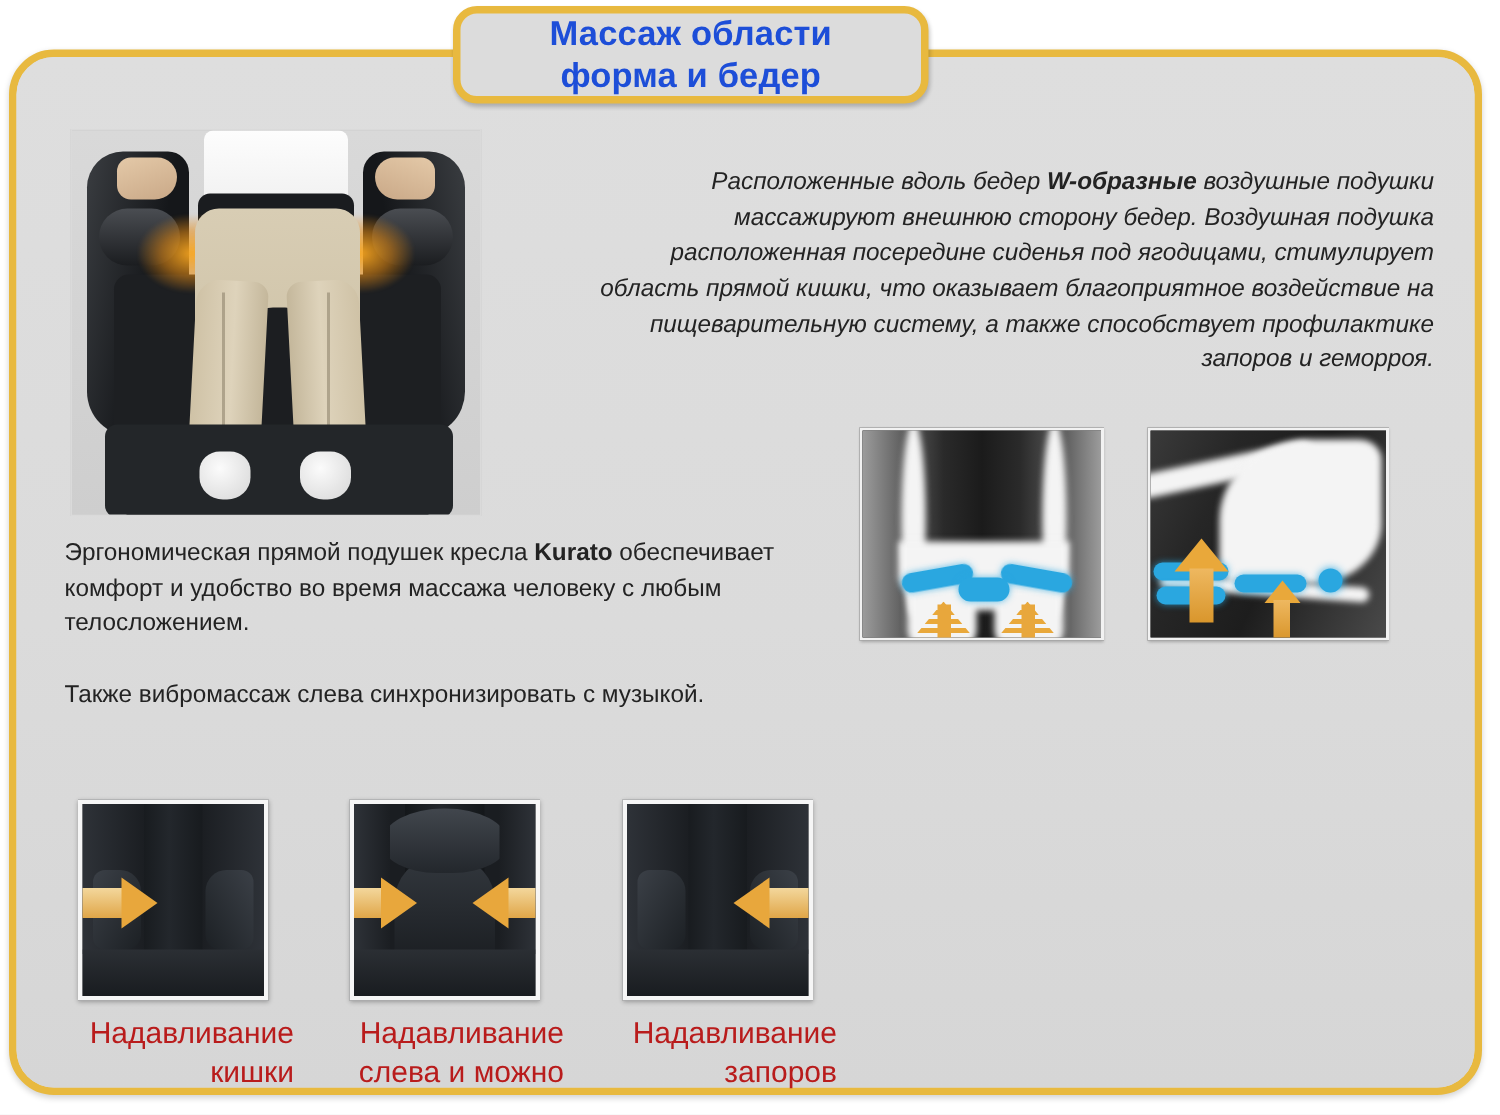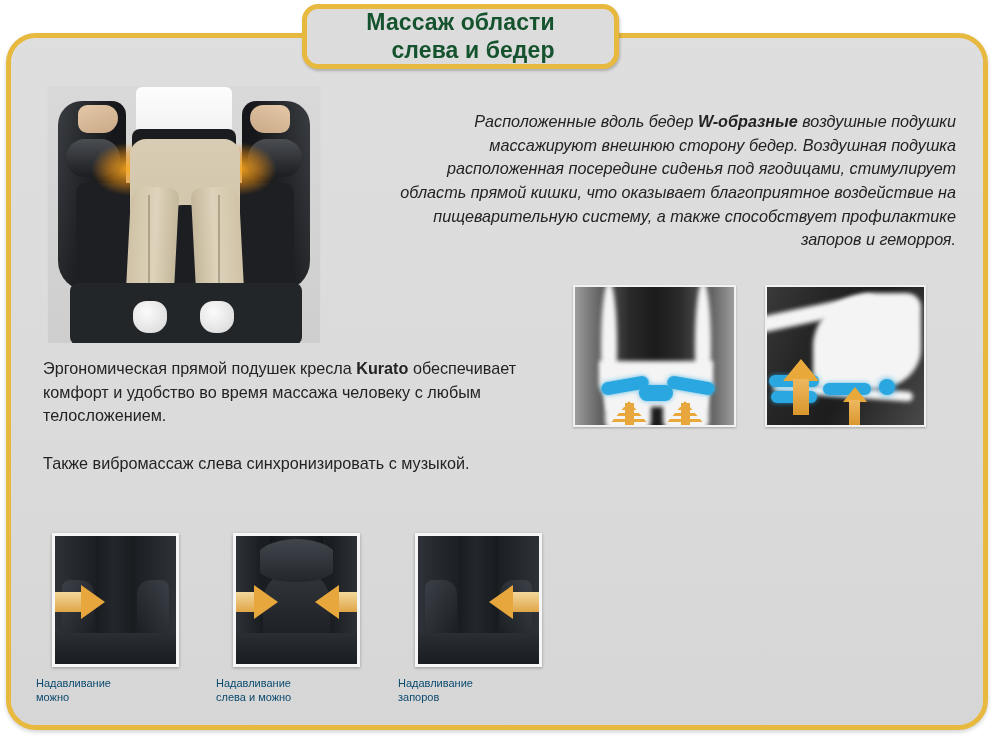--- a/index.html
+++ b/index.html
@@ -31,22 +31,22 @@
     position: absolute;
     left: 302px; top: 4px; width: 317px; height: 65px;
     border: 5px solid #e8b93f;
     border-radius: 16px;
     background: #dcdcdc;
     display: flex; align-items: center; justify-content: center;
     z-index: 5;
     box-shadow: 1px 2px 3px rgba(0,0,0,.22);
   }
   .title-text {
-    font-size: 23px; font-weight: bold; color: #14532d;
-    text-align: right; line-height: 1.18; letter-spacing: .1px;
+    font-size: 23px; font-weight: bold; color: #1d4ed8;
+    text-align: center; line-height: 1.18; letter-spacing: .1px;
   }
 
   
   .photo { position: absolute; overflow: hidden; background:#111; }
   .photo.bordered { border: 2px solid #f2f2f2; box-shadow: 0 1px 2px rgba(0,0,0,.25); }
 
   
   #main-photo { left: 47px; top: 86px; width: 274px; height: 258px;
                 background:#c9c9c9; border:1px solid #dadada; }
   #main-photo .scene { position:absolute; inset:0; }
@@ -133,21 +133,21 @@
     position:absolute; width:0; height:0;
     border-top: 17px solid transparent;
     border-bottom: 17px solid transparent;
   }
   .arrow-r { border-left: 24px solid #e8a73c; }
   .arrow-l { border-right: 24px solid #e8a73c; }
   .arrow-stem { position:absolute; height:20px; background:linear-gradient(180deg,#f3d79c,#e0a648); }
 
   
   .caption { position: absolute; top: 676px; width: 160px;
-             font-size: 11px; color: #0c4a6e; text-align: left; line-height: 1.3; }
+             font-size: 20px; color: #b91c1c; text-align: right; line-height: 1.3; }
   #caption-left { left: 36px; }
   #caption-both { left: 216px; }
   #caption-right { left: 398px; }
 
   
   .para { position: absolute; color: #232323; }
   #para-top {
     left: 400px; top: 110px; width: 556px;
     font-size: 16.2px; line-height: 1.46; text-align: right; font-style: italic;
   }
@@ -166,21 +166,21 @@
 
 <div id="root">
 
   <div class="frame">
     <div class="frame-inner"></div>
   </div>
 
   <div class="title-box">
     <div class="title-text">
       <span>Массаж области</span><br>
-      <span>слева и бедер</span>
+      <span>форма и бедер</span>
     </div>
   </div>
 
   <div class="photo" id="main-photo">
     <div class="scene">
       <div class="mp-backwall"></div>
       <div class="mp-shirt"></div>
       <div class="mp-armL"></div>
       <div class="mp-armR"></div>
       <div class="mp-handL"></div>
@@ -278,21 +278,21 @@
     <div class="tb-panelR"></div>
     <div class="tb-cushL"></div>
     <div class="tb-cushR"></div>
     <div class="tb-seat"></div>
     <div class="arrow-stem" style="right:-4px;top:56px;width:34px;"></div>
     <div class="arrow-l" style="right:26px;top:49px;"></div>
   </div>
 
   <div class="caption" id="caption-left">
     <span>Надавливание</span><br>
-    <span>можно</span>
+    <span>кишки</span>
   </div>
   <div class="caption" id="caption-both">
     <span>Надавливание</span><br>
     <span>слева и можно</span>
   </div>
   <div class="caption" id="caption-right">
     <span>Надавливание</span><br>
     <span>запоров</span>
   </div>
 

